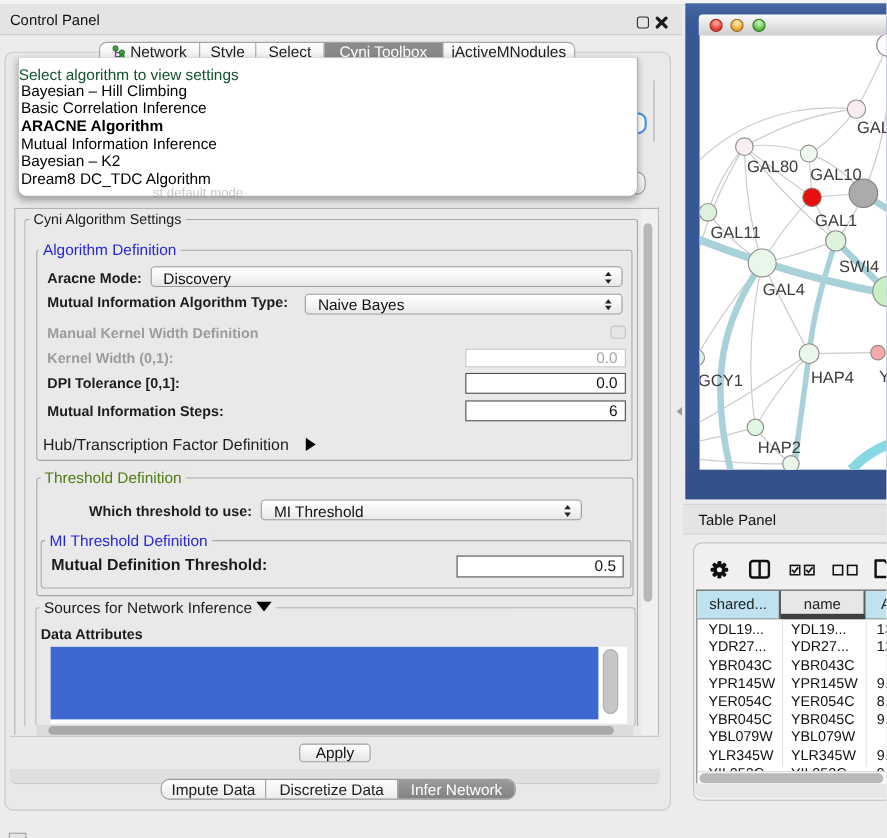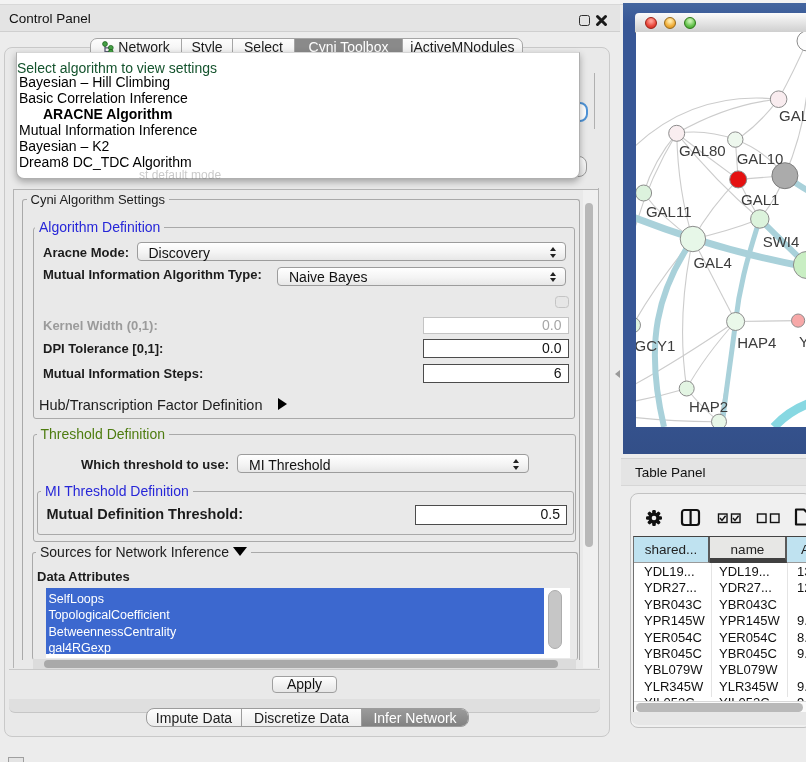--- a/index.html
+++ b/index.html
@@ -60,20 +60,21 @@
       </span>
     </div>
 <div class="lbl" style="left:43px;top:267px;">Mutual Information Algorithm Type:</div>
 <div class="combo" style="left:277px;top:266.5px;width:289px;height:19px;">
       <span class="tx">Naive Bayes</span>
       <span class="spn" style="top:3px;height:13px;">
         <span class="u"></span>
         <span class="d"></span>
       </span>
     </div>
+<div class="lbl dis" style="left:43px;top:294.5px;">Manual Kernel Width Definition</div>
 <div class="abs" style="left:554.5px;top:295.5px;width:14px;height:12.5px;background:#e6e6e6;border:1px solid #c4c4c4;border-radius:3.5px;box-sizing:border-box;"></div>
 <div class="lbl dis" style="left:43px;top:318px;">Kernel Width (0,1):</div>
 <div class="field fdis" style="left:422.5px;top:316.5px;width:146px;height:17px;line-height:15px;">0.0</div>
 <div class="lbl" style="left:43px;top:341px;">DPI Tolerance [0,1]:</div>
 <div class="field" style="left:422.5px;top:338.5px;width:146px;height:19.5px;line-height:17.5px;">0.0</div>
 <div class="lbl" style="left:43px;top:366px;">Mutual Information Steps:</div>
 <div class="field" style="left:422.5px;top:363.5px;width:146px;height:19.5px;line-height:17.5px;">6</div>
 <div class="abs" style="left:39px;top:397px;font-size:14.5px;color:#1c1c1c;white-space:nowrap;">Hub/Transcription Factor Definition</div>
 <div class="abs" style="left:278px;top:398px;width:0;height:0;border-top:6px solid transparent;border-bottom:6px solid transparent;border-left:9px solid #000;"></div>
 
@@ -94,21 +95,20 @@
 </div>
 <div class="lbl" style="left:46.5px;top:505.5px;font-size:14.5px;">Mutual Definition Threshold:</div>
 <div class="field" style="left:415px;top:505px;width:152px;height:19.5px;line-height:17.5px;">0.5</div>
 
 <div class="grp" style="left:32px;top:551.5px;width:544px;height:107px;border-bottom:none;">
   <span class="gt" style="left:3px;font-size:14px;">Sources for Network Inference <span style="display:inline-block;width:0;height:0;border-left:7px solid transparent;border-right:7px solid transparent;border-top:9px solid #000;vertical-align:1px;"></span></span>
 </div>
 <div class="lbl" style="left:37px;top:569px;">Data Attributes</div>
 <div class="abs" style="left:45.9px;top:588px;width:524px;height:70px;background:#fff;box-sizing:border-box;">
   <div class="abs" style="left:0;top:0;width:498.3px;height:66.3px;background:#3c68cf;"></div>
-  <div class="abs" style="left:2.5px;top:2.5px;font-size:12.5px;color:#fff;line-height:16.5px;">SelfLoops<br>TopologicalCoefficient<br>BetweennessCentrality<br>gal4RGexp</div>
   <div class="abs" style="left:501.8px;top:1.7px;width:14px;height:59px;background:#c6c6c6;border:1px solid #adadad;border-radius:7px;box-sizing:border-box;"></div>
 </div>
 
 <div class="abs" style="left:33px;top:659px;width:543px;height:9.5px;background:#dcdcdc;"></div>
 <div class="abs" style="left:44px;top:660.3px;width:514px;height:8px;background:#a9a9a9;border-radius:4px;"></div>
 <div class="abs" style="left:9px;top:669px;width:591px;height:1px;background:#c9c9c9;"></div>
 
 <div class="abs" style="left:272px;top:676px;width:65px;height:17px;border:1px solid #9f9f9f;border-radius:4px;background:linear-gradient(#fefefe,#e6e6e6);box-sizing:border-box;text-align:center;font-size:14px;line-height:15.5px;color:#111;">Apply</div>
 
 <div class="abs" style="left:9px;top:699px;width:591px;height:13px;background:#dfdfdf;border-bottom:1px solid #c6c6c6;border-radius:0 0 6px 6px;"></div>
@@ -133,21 +133,21 @@
   <div class="tseg" style="width:50px;border-right:1px solid #a5a5a5;">Style</div>
   <div class="tseg" style="width:61px;border-right:1px solid #a5a5a5;">Select</div>
   <div class="tseg" style="width:107px;border-right:1px solid #a5a5a5;background:#8a8a8a;color:#fff;">Cyni Toolbox</div>
   <div class="tseg" style="flex:1;">jActiveMNodules</div>
 </div>
 
 <div class="abs" style="left:16px;top:52px;width:564px;height:127px;background:#fff;border:1px solid #b0b0b0;border-top-color:#d6d6d6;border-radius:0 0 8px 8px;box-shadow:0 3px 7px rgba(0,0,0,0.3);box-sizing:border-box;z-index:50;">
   <div class="abs" style="left:0;top:7px;width:562px;text-align:left;font-size:14px;color:#14532d;">Select algorithm to view settings</div>
   <div class="popitem" style="top:20.5px;">Bayesian – Hill Climbing</div>
   <div class="popitem" style="top:36.5px;">Basic Correlation Inference</div>
-  <div class="popitem" style="top:52.5px;font-weight:bold;margin-left:24px;">ARACNE Algorithm</div>
+  <div class="popitem" style="top:52.5px;font-weight:bold;">ARACNE Algorithm</div>
   <div class="popitem" style="top:68.5px;">Mutual Information Inference</div>
   <div class="popitem" style="top:84.5px;">Bayesian – K2</div>
   <div class="popitem" style="top:100.5px;">Dream8 DC_TDC Algorithm</div>
   <div class="popitem" style="left:122px;top:114px;font-size:12px;color:rgba(120,120,120,0.4);">st default mode</div>
 </div>
 
 <div class="abs" style="left:615px;top:370px;width:0;height:0;border-top:4px solid transparent;border-bottom:4px solid transparent;border-right:5px solid #9a9a9a;"></div>
 
 <div class="abs" style="left:623px;top:3px;width:183px;height:451px;background:linear-gradient(#44669f,#385796 20px,#385796 80%,#334f88);"></div>
 <div class="abs" style="left:635px;top:13px;width:171px;height:19px;background:linear-gradient(#fbfbfb,#cfcfcf);border-bottom:1px solid #808080;border-radius:4px 0 0 0;"></div>

